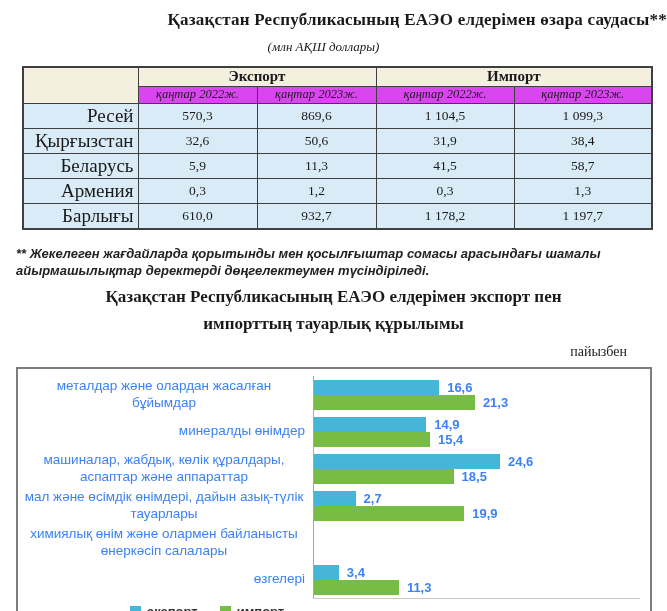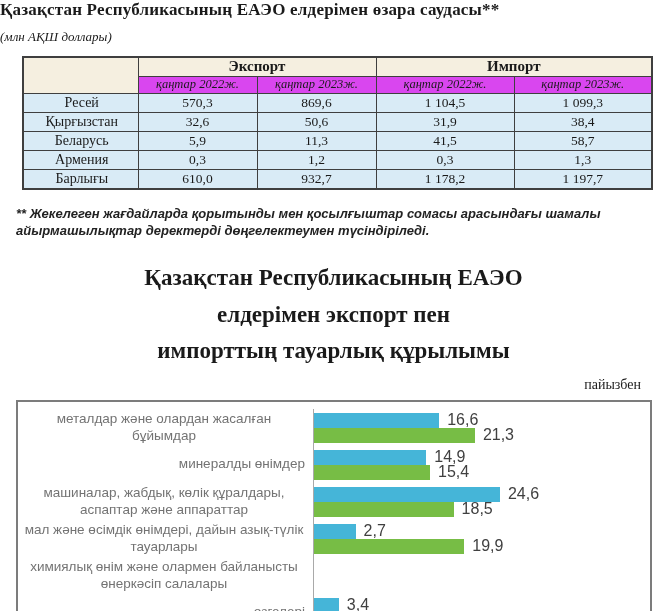--- a/index.html
+++ b/index.html
@@ -2,75 +2,75 @@
 <html><head>
 <meta charset="utf-8">
 <style>
   * { margin:0; padding:0; box-sizing:border-box; }
   html,body { background:#ffffff; }
   .page {
     position:relative; width:667px; height:611px; background:#ffffff;
     font-family:"Liberation Serif", serif; color:#1a1a1a; overflow:hidden;
   }
   .doc-title {
-    text-align:left; font-size:17px; font-weight:bold;
+    margin-top:10px; text-align:right; font-size:17px; font-weight:bold;
     letter-spacing:.2px;
   }
   .doc-subtitle {
-    margin-top:9px; text-align:left; padding-right:20px;
+    margin-top:9px; text-align:center; padding-right:20px;
     font-style:italic; font-size:13px;
   }
   table.trade {
     margin:11px 0 0 22px; border-collapse:collapse;
     font-family:"Liberation Serif", serif;
     border:2px solid #3f3f3f;
   }
   table.trade th, table.trade td { border:1px solid #3f3f3f; }
   th.group-hdr {
     background:#f5efe0; font-weight:bold; font-size:15px; text-align:center;
     height:19px; padding:0 4px;
   }
   th.corner { background:#f5efe0; }
   th.sub-hdr {
     background:#d946ef; font-weight:normal; font-style:italic; font-size:12.5px;
     text-align:center; height:17px; padding:0 4px;
   }
   td.row-label {
-    background:#d9ebf6; font-size:14px; text-align:center; padding:1px 4px 1px 6px;
+    background:#d9ebf6; font-size:19px; text-align:right; padding:1px 4px 1px 6px;
     height:16px;
   }
   td.cell-val {
     background:#d9ebf6; font-size:13.5px; text-align:center; padding:1px 16px;
     height:16px;
   }
   .footnote {
     margin:15px 16px 0 16px; font-family:"Liberation Sans", sans-serif;
     font-style:italic; font-weight:600; font-size:13px; line-height:1.32;
     color:#222;
   }
   .section2-title {
-    margin:21px auto 0 auto; width:480px; text-align:center; font-size:23px;
+    margin:4px auto 0 auto; width:480px; text-align:center; font-size:17px;
     font-weight:bold; line-height:1.6;
   }
-  .section2-unit { margin-top:7px; text-align:right; padding-right:26px; font-size:14px; }
+  .section2-unit { margin-top:7px; text-align:right; padding-right:40px; font-size:14px; }
   .chart {
     position:relative; margin:7px 0 0 16px; width:636px; height:260px;
     border:2px solid #7c7c7c; font-family:"Liberation Sans", sans-serif;
     padding-top:7px;
   }
   .chart-row { display:flex; align-items:center; height:37px; }
   .cat-label-wrap { width:287px; margin-right:8px; display:flex; justify-content:flex-end; }
   .cat-label {
-    text-align:center; font-size:13.5px; color:#737373; line-height:1.25; max-width:282px;
+    text-align:center; font-size:13.5px; color:#3b82f6; line-height:1.25; max-width:282px;
   }
   .bar-group { display:flex; flex-direction:column; }
   .bar-line { display:flex; align-items:center; height:15px; }
   .bar { height:15px; }
   .bar-value {
-    margin-left:8px; font-size:16px; font-weight:400; color:#404040; white-space:nowrap;
+    margin-left:8px; font-size:13px; font-weight:700; color:#3b82f6; white-space:nowrap;
   }
   .axis-v { position:absolute; left:295px; top:7px; width:1px; height:223px; background:#a9a9a9; }
   .axis-h { position:absolute; left:295px; right:10px; top:229px; height:1px; background:#c9c9c9; }
   .legend {
     position:absolute; top:235px; left:112px; display:flex; gap:22px; align-items:center;
     font-size:13px; font-weight:600; color:#333;
   }
   .legend-item { display:flex; align-items:center; gap:6px; }
   .legend-swatch { width:11px; height:11px; display:inline-block; }
 </style>

